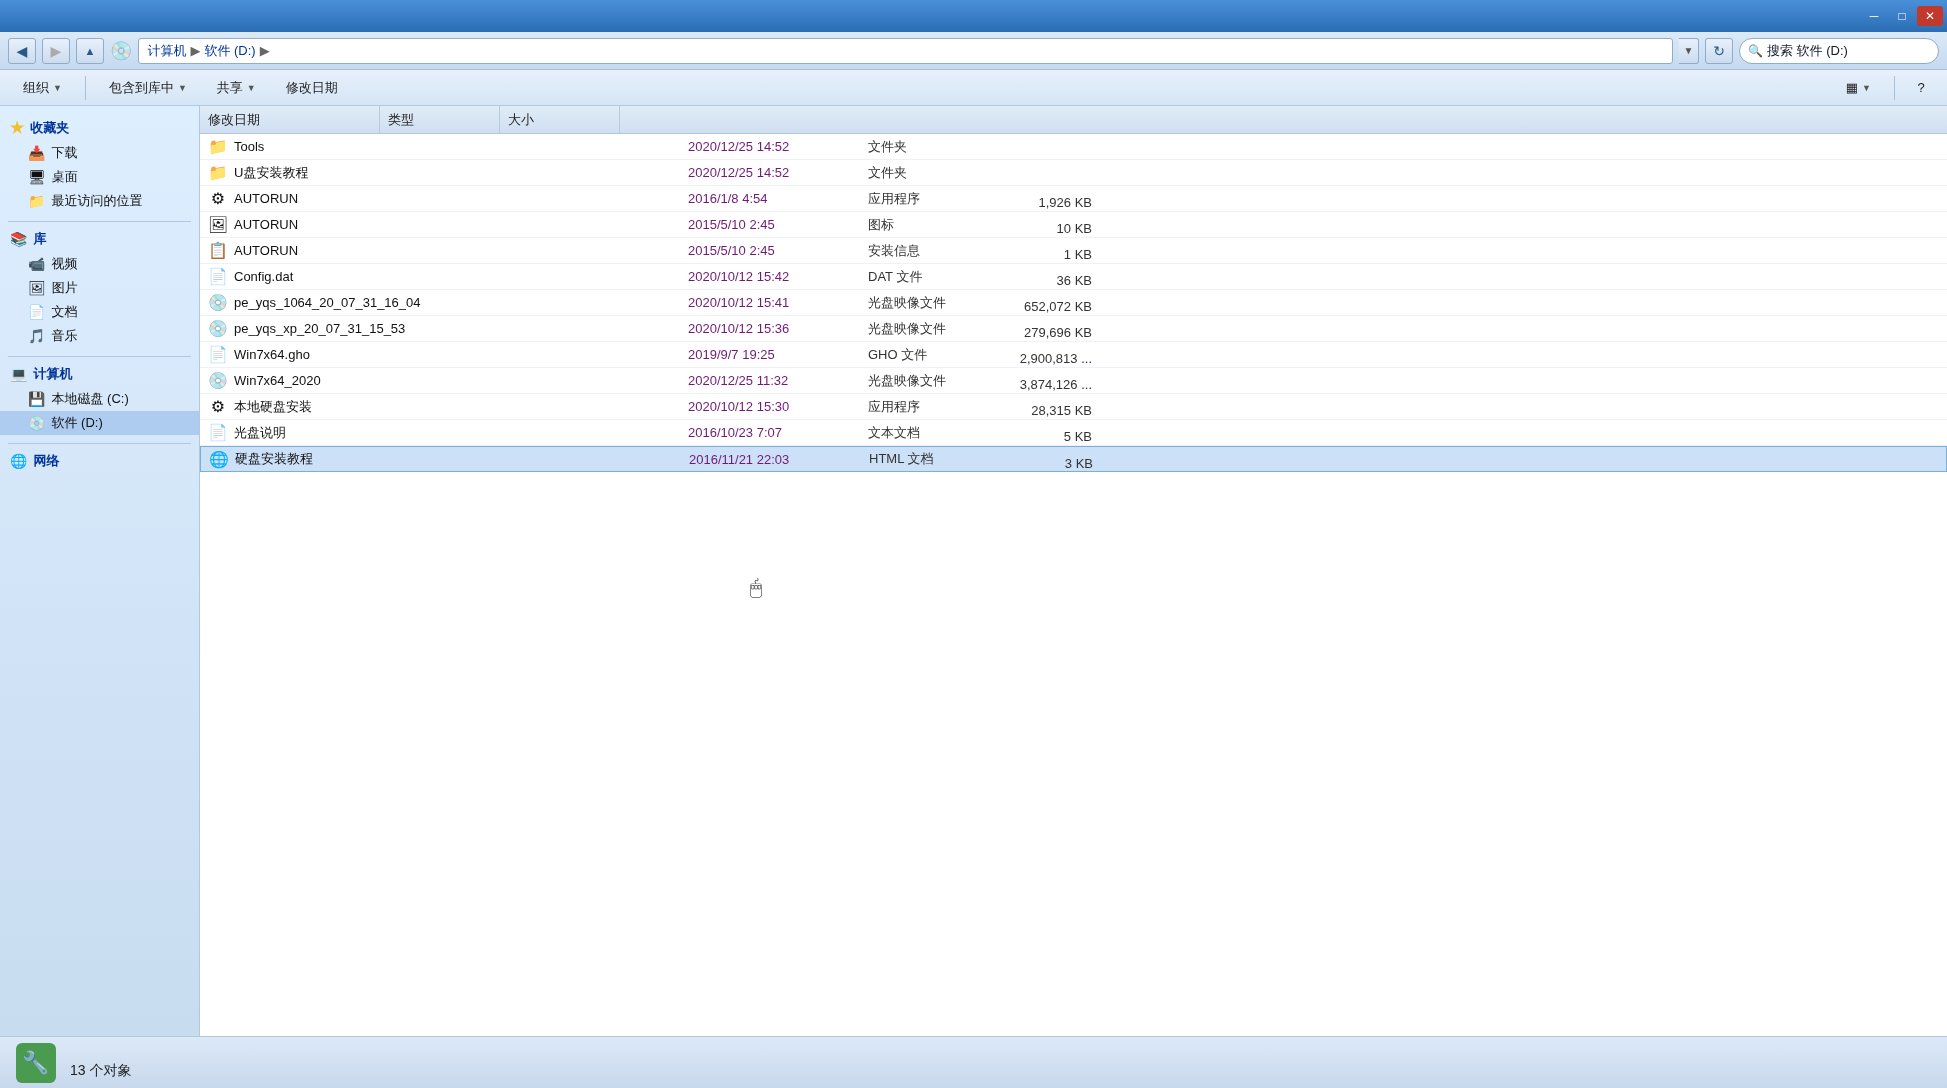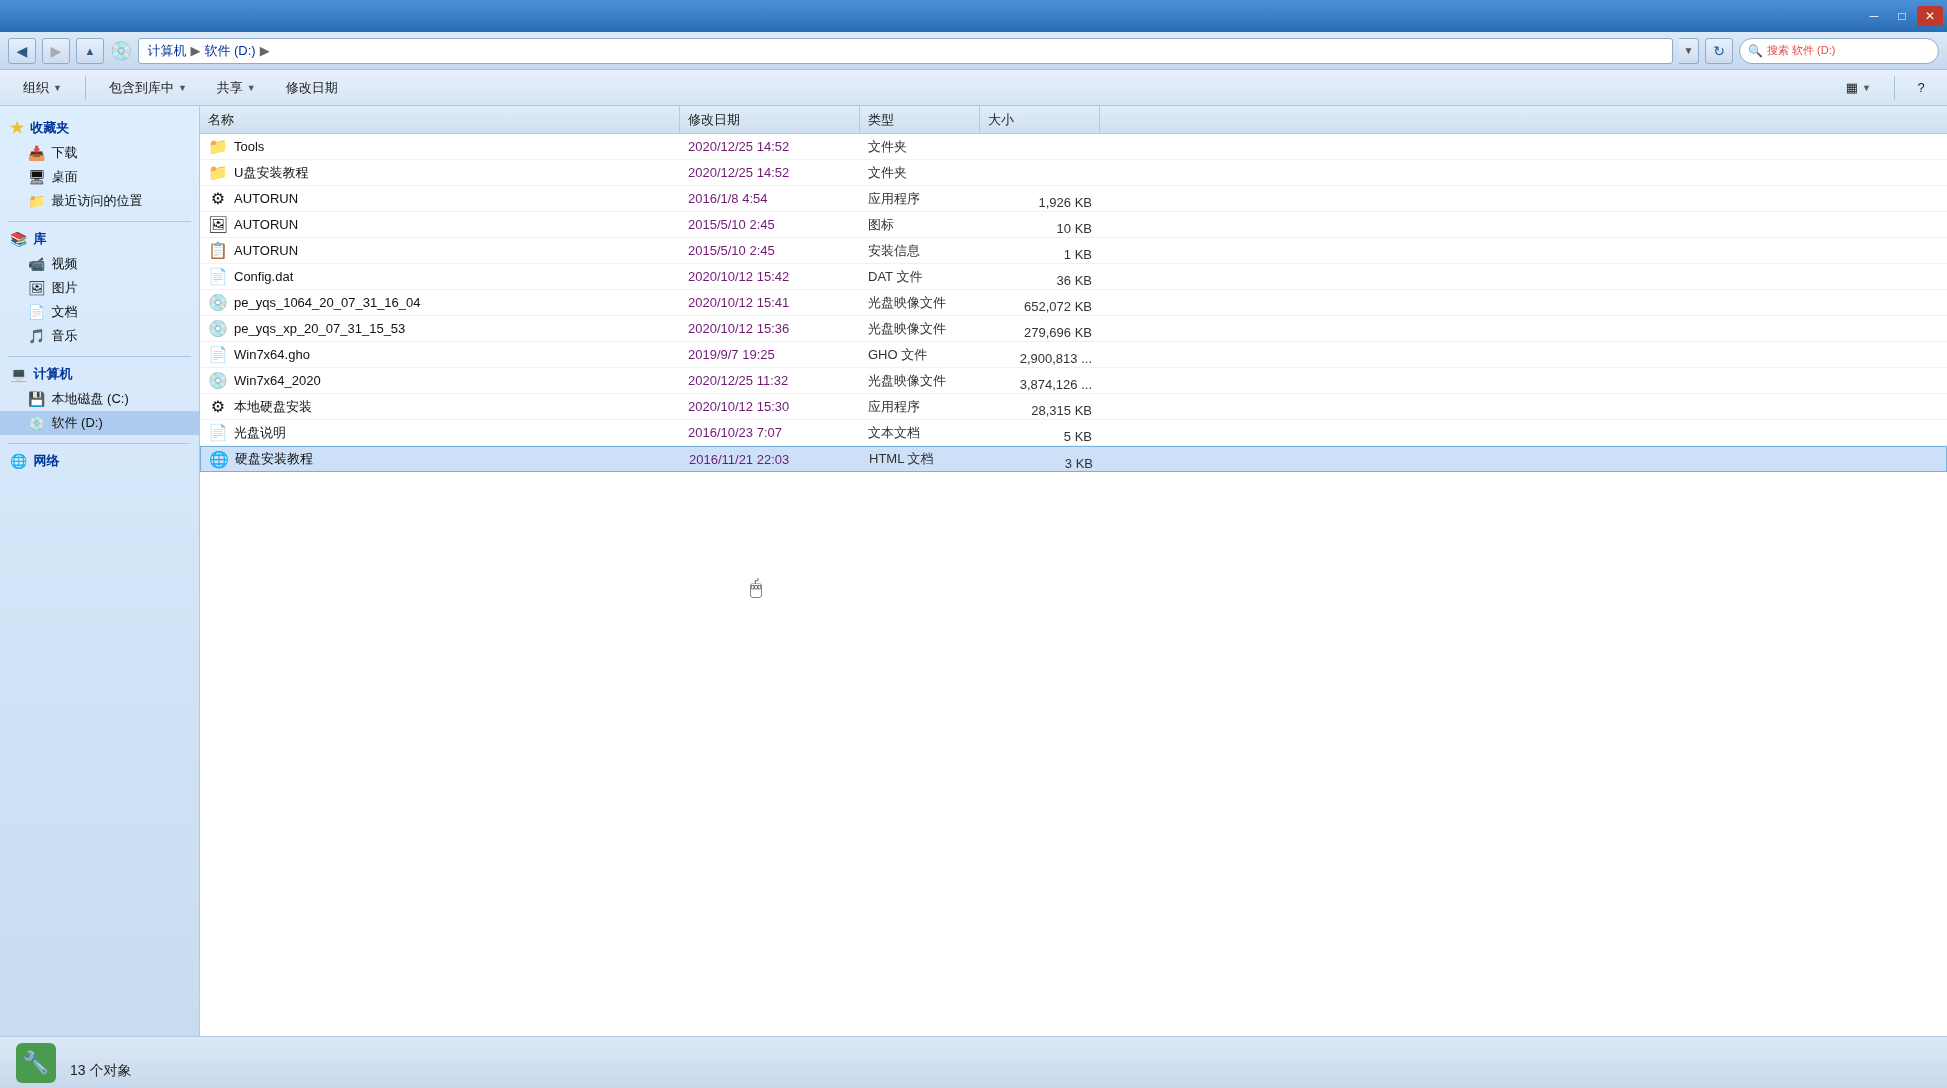--- a/index.html
+++ b/index.html
@@ -332,21 +332,21 @@
   <div class="address-path">
     <span class="path-item">计算机</span>
     <span class="path-separator">▶</span>
     <span class="path-item">软件 (D:)</span>
     <span class="path-separator">▶</span>
   </div>
   <div class="path-dropdown">▼</div>
   <div class="refresh-btn" title="刷新">↻</div>
   <div class="search-box">
     <span>🔍</span>
-    <span style="color:#ef4444; font-size:11px;">搜索 软件 (D:)</span>
+    <span style="color:#0f172a; font-size:13px;">搜索 软件 (D:)</span>
   </div>
 </div>
 
 <div class="toolbar">
   <div class="toolbar-btn">
     <span>组织</span>
     <span class="arrow">▼</span>
   </div>
   <div class="toolbar-separator"></div>
   <div class="toolbar-btn">
@@ -441,21 +441,20 @@
     <div class="sidebar-section">
       <div class="sidebar-section-header">
         <span class="folder-icon">🌐</span>
         <span>网络</span>
       </div>
     </div>
   </div>
 
   <div class="file-list-area">
     <div class="file-list-header">
-      <div class="col-header col-name">名称</div>
       <div class="col-header col-date">修改日期</div>
       <div class="col-header col-type">类型</div>
       <div class="col-header col-size">大小</div>
     </div>
 
     <div id="file-rows">
         <div class="file-row">
       <div class="cell cell-name">
         <span class="file-icon">📁</span>
         <span>Tools</span>

